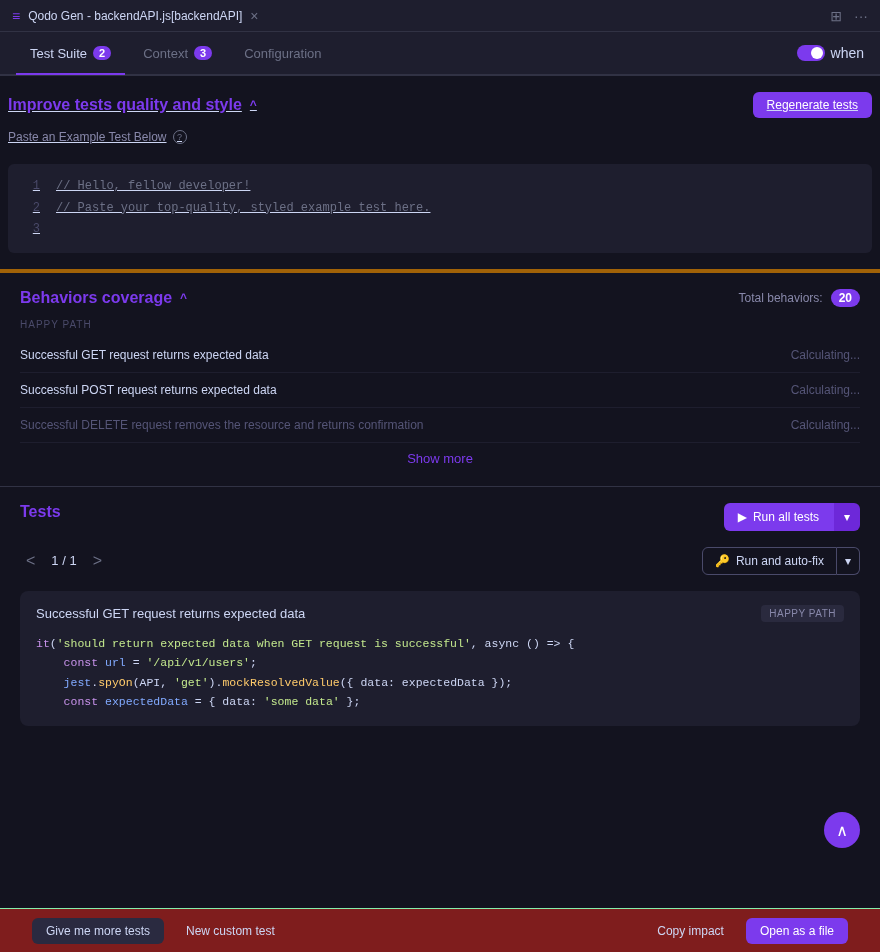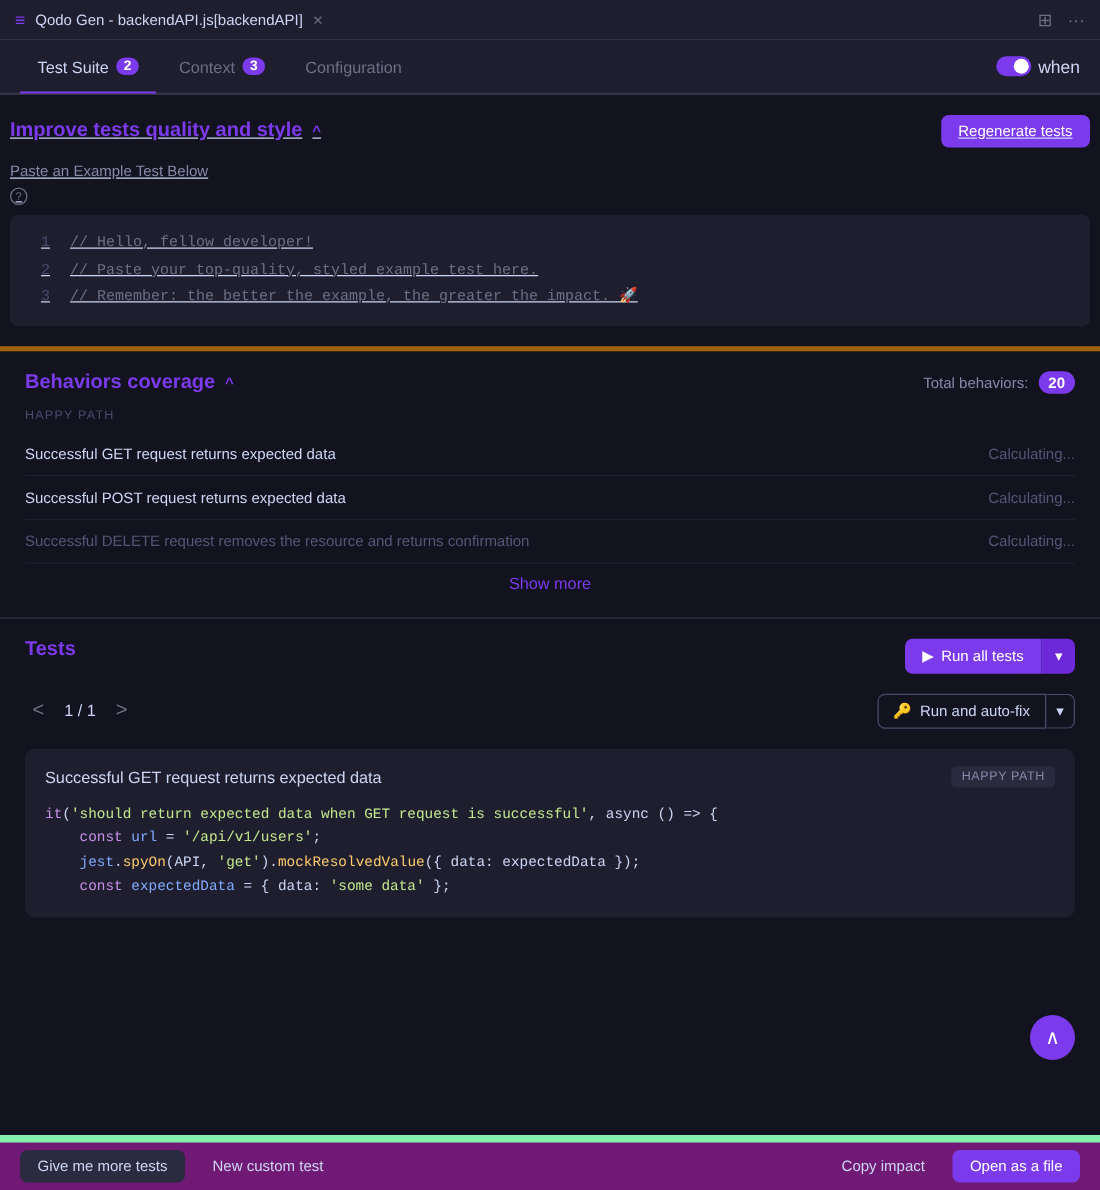--- a/index.html
+++ b/index.html
@@ -155,24 +155,24 @@
       padding: 6px 14px;
       font-size: 12px;
       cursor: pointer;
       white-space: nowrap;
     }
 
     
     .paste-label {
       font-size: 12px;
       color: #8888aa;
-      margin-bottom: 8px;
-      display: flex;
+      margin-bottom: 20px;
+      display: flex;
+      align-items: center;
       gap: 6px;
-      flex-direction: column;
     }
     .info-icon {
       width: 14px;
       height: 14px;
       border-radius: 50%;
       border: 1px solid #6c7086;
       display: inline-flex;
       align-items: center;
       justify-content: center;
       font-size: 9px;
@@ -423,26 +423,26 @@
       font-size: 16px;
       border: none;
     }
 
     
     .bottombar {
       position: fixed;
       bottom: 0;
       left: 0;
       width: 880px;
-      background: #701a75;
-      border-top: 6px solid #86efac;
+      background: #7f1d1d;
+      border-top: 1px solid #86efac;
       height: 44px;
       display: flex;
       align-items: center;
-      padding: 0 16px;
+      padding: 0 32px;
       gap: 8px;
     }
     .btn-ghost {
       background: #2a2a40;
       color: #cdd6f4;
       border: none;
       border-radius: 6px;
       padding: 6px 14px;
       font-size: 12px;
       cursor: pointer;
@@ -531,21 +531,20 @@
       <div class="code-line">
         <span class="line-num">1</span>
         <span class="line-code">// Hello, fellow developer!</span>
       </div>
       <div class="code-line">
         <span class="line-num">2</span>
         <span class="line-code">// Paste your top-quality, styled example test here.</span>
       </div>
       <div class="code-line">
         <span class="line-num">3</span>
-        <span class="line-code">// Remember: the better the example, the greater the impact. 🚀</span>
       </div>
     </div>
   </div>
 
   <div class="behaviors-section">
     <div class="behaviors-header">
       <div class="section-title">
         <span>Behaviors coverage</span>
         <span class="chevron">^</span>
       </div>

